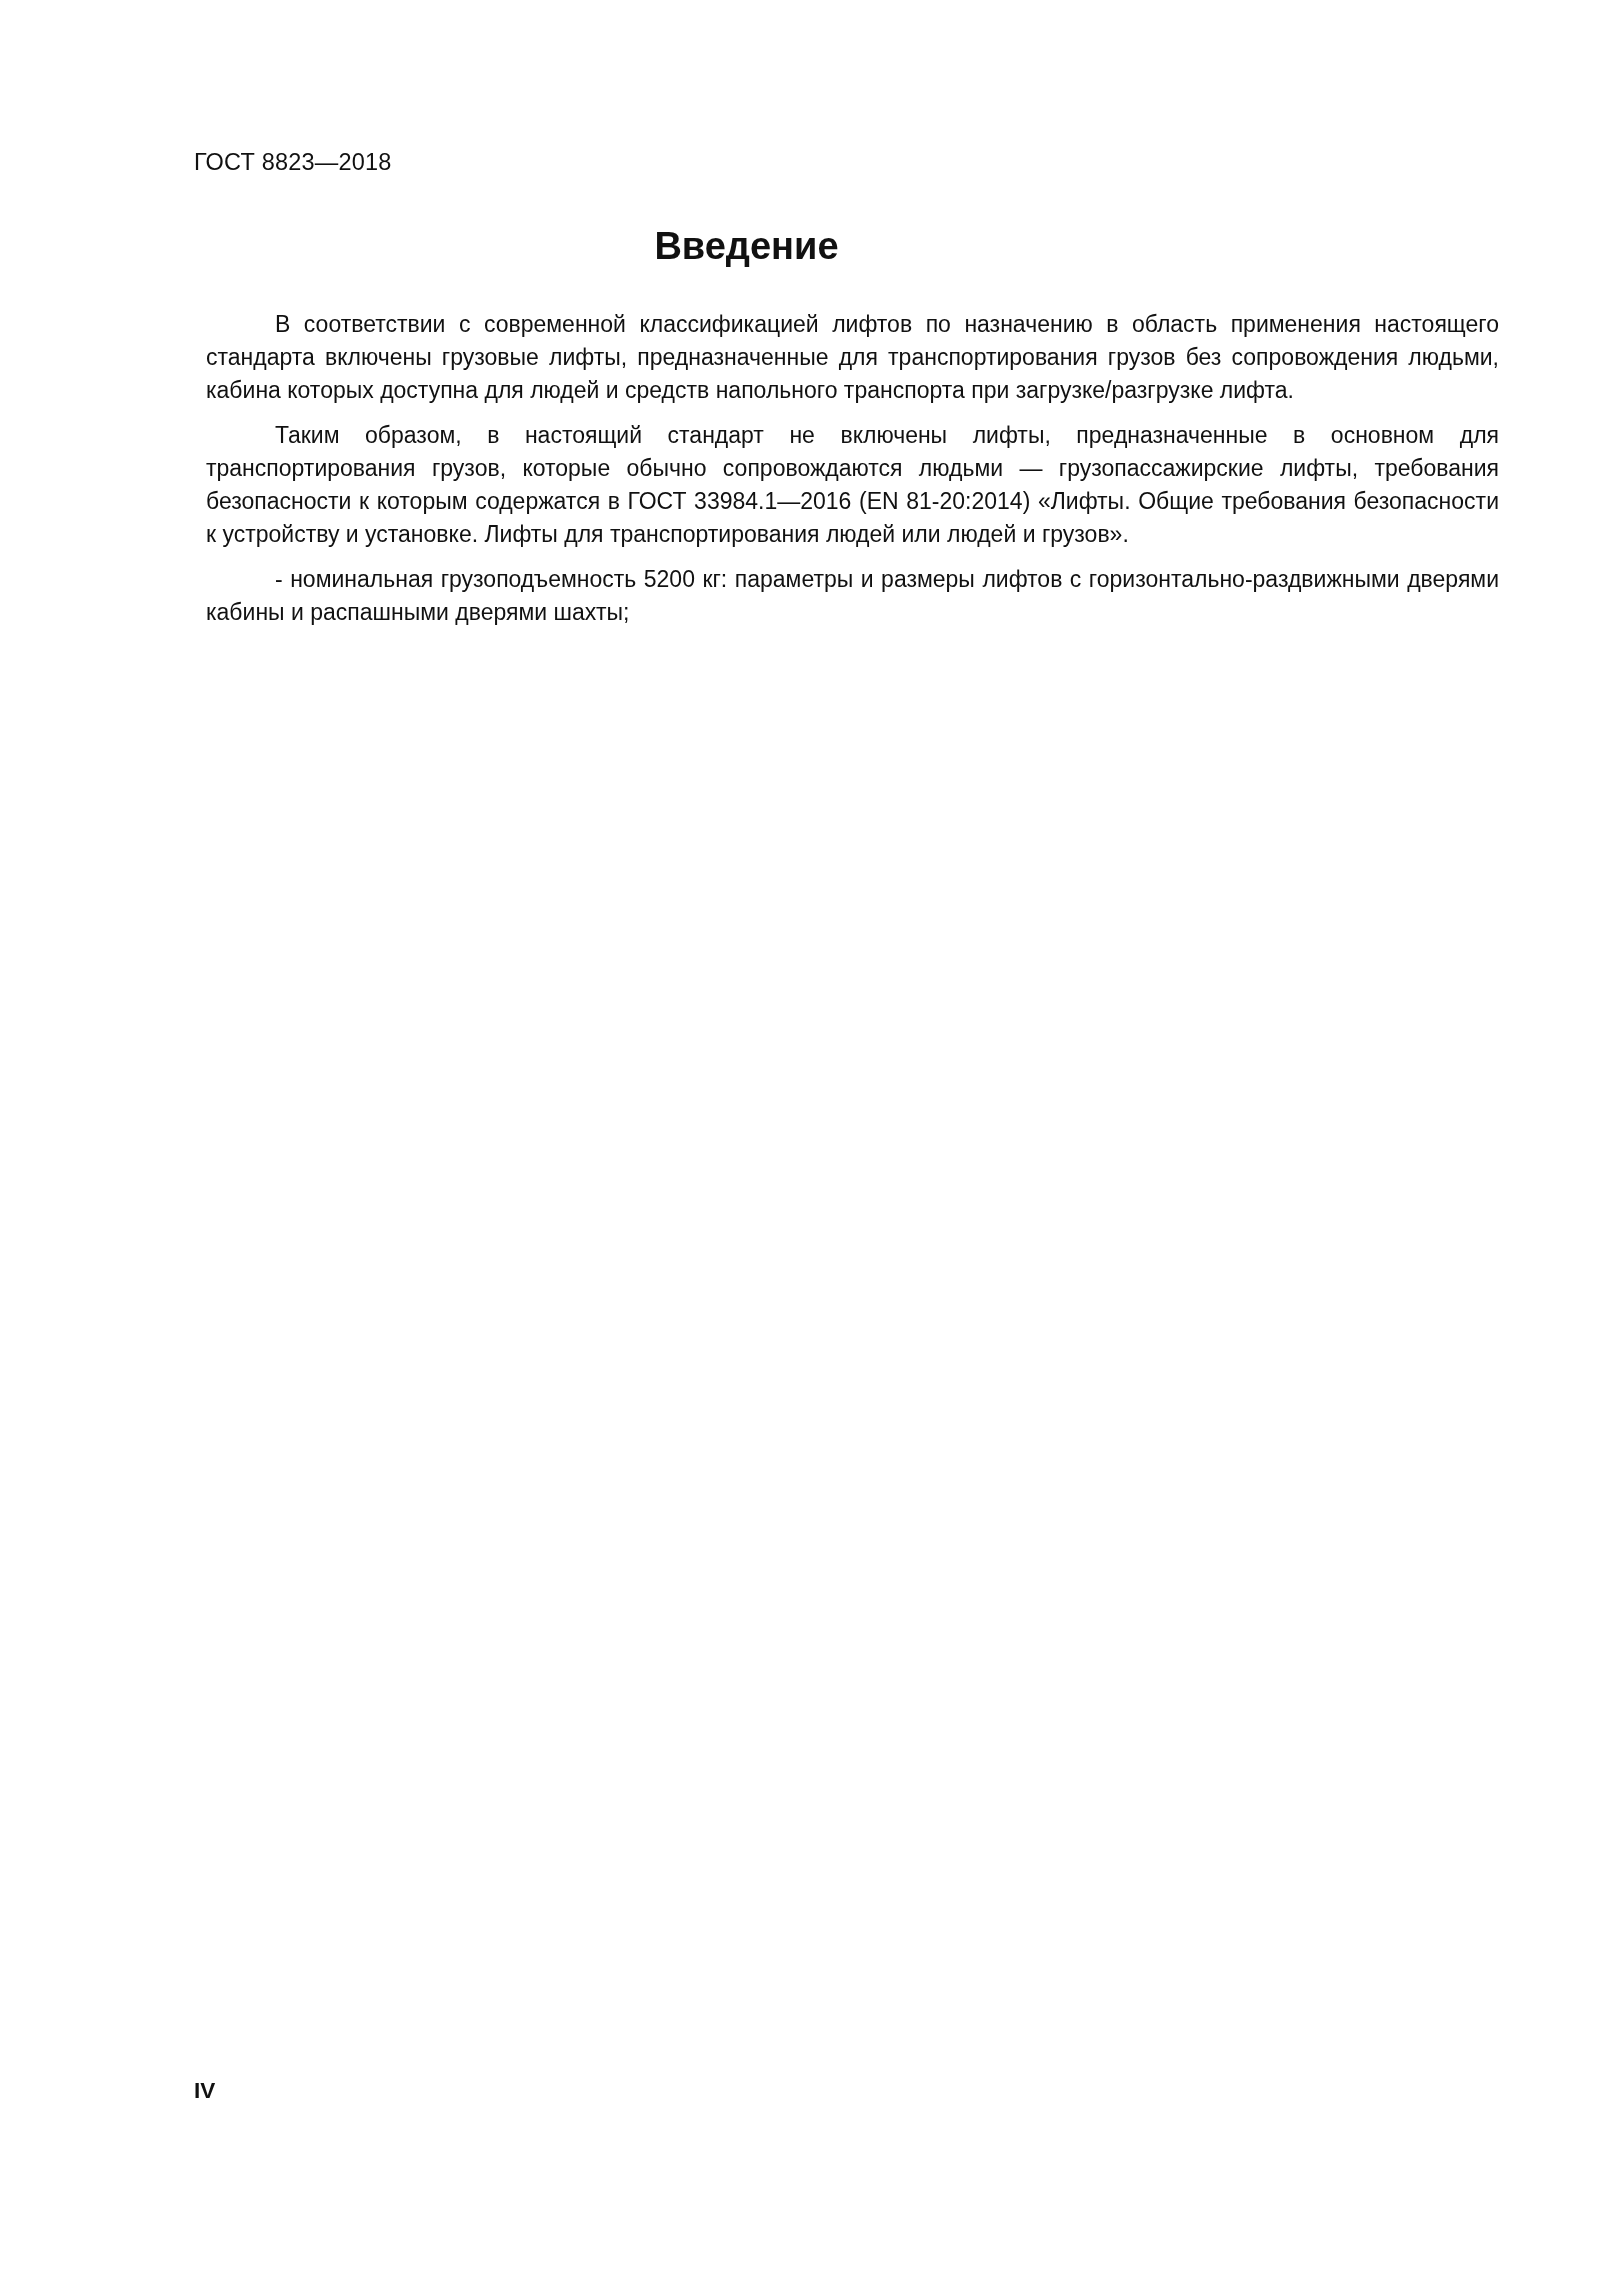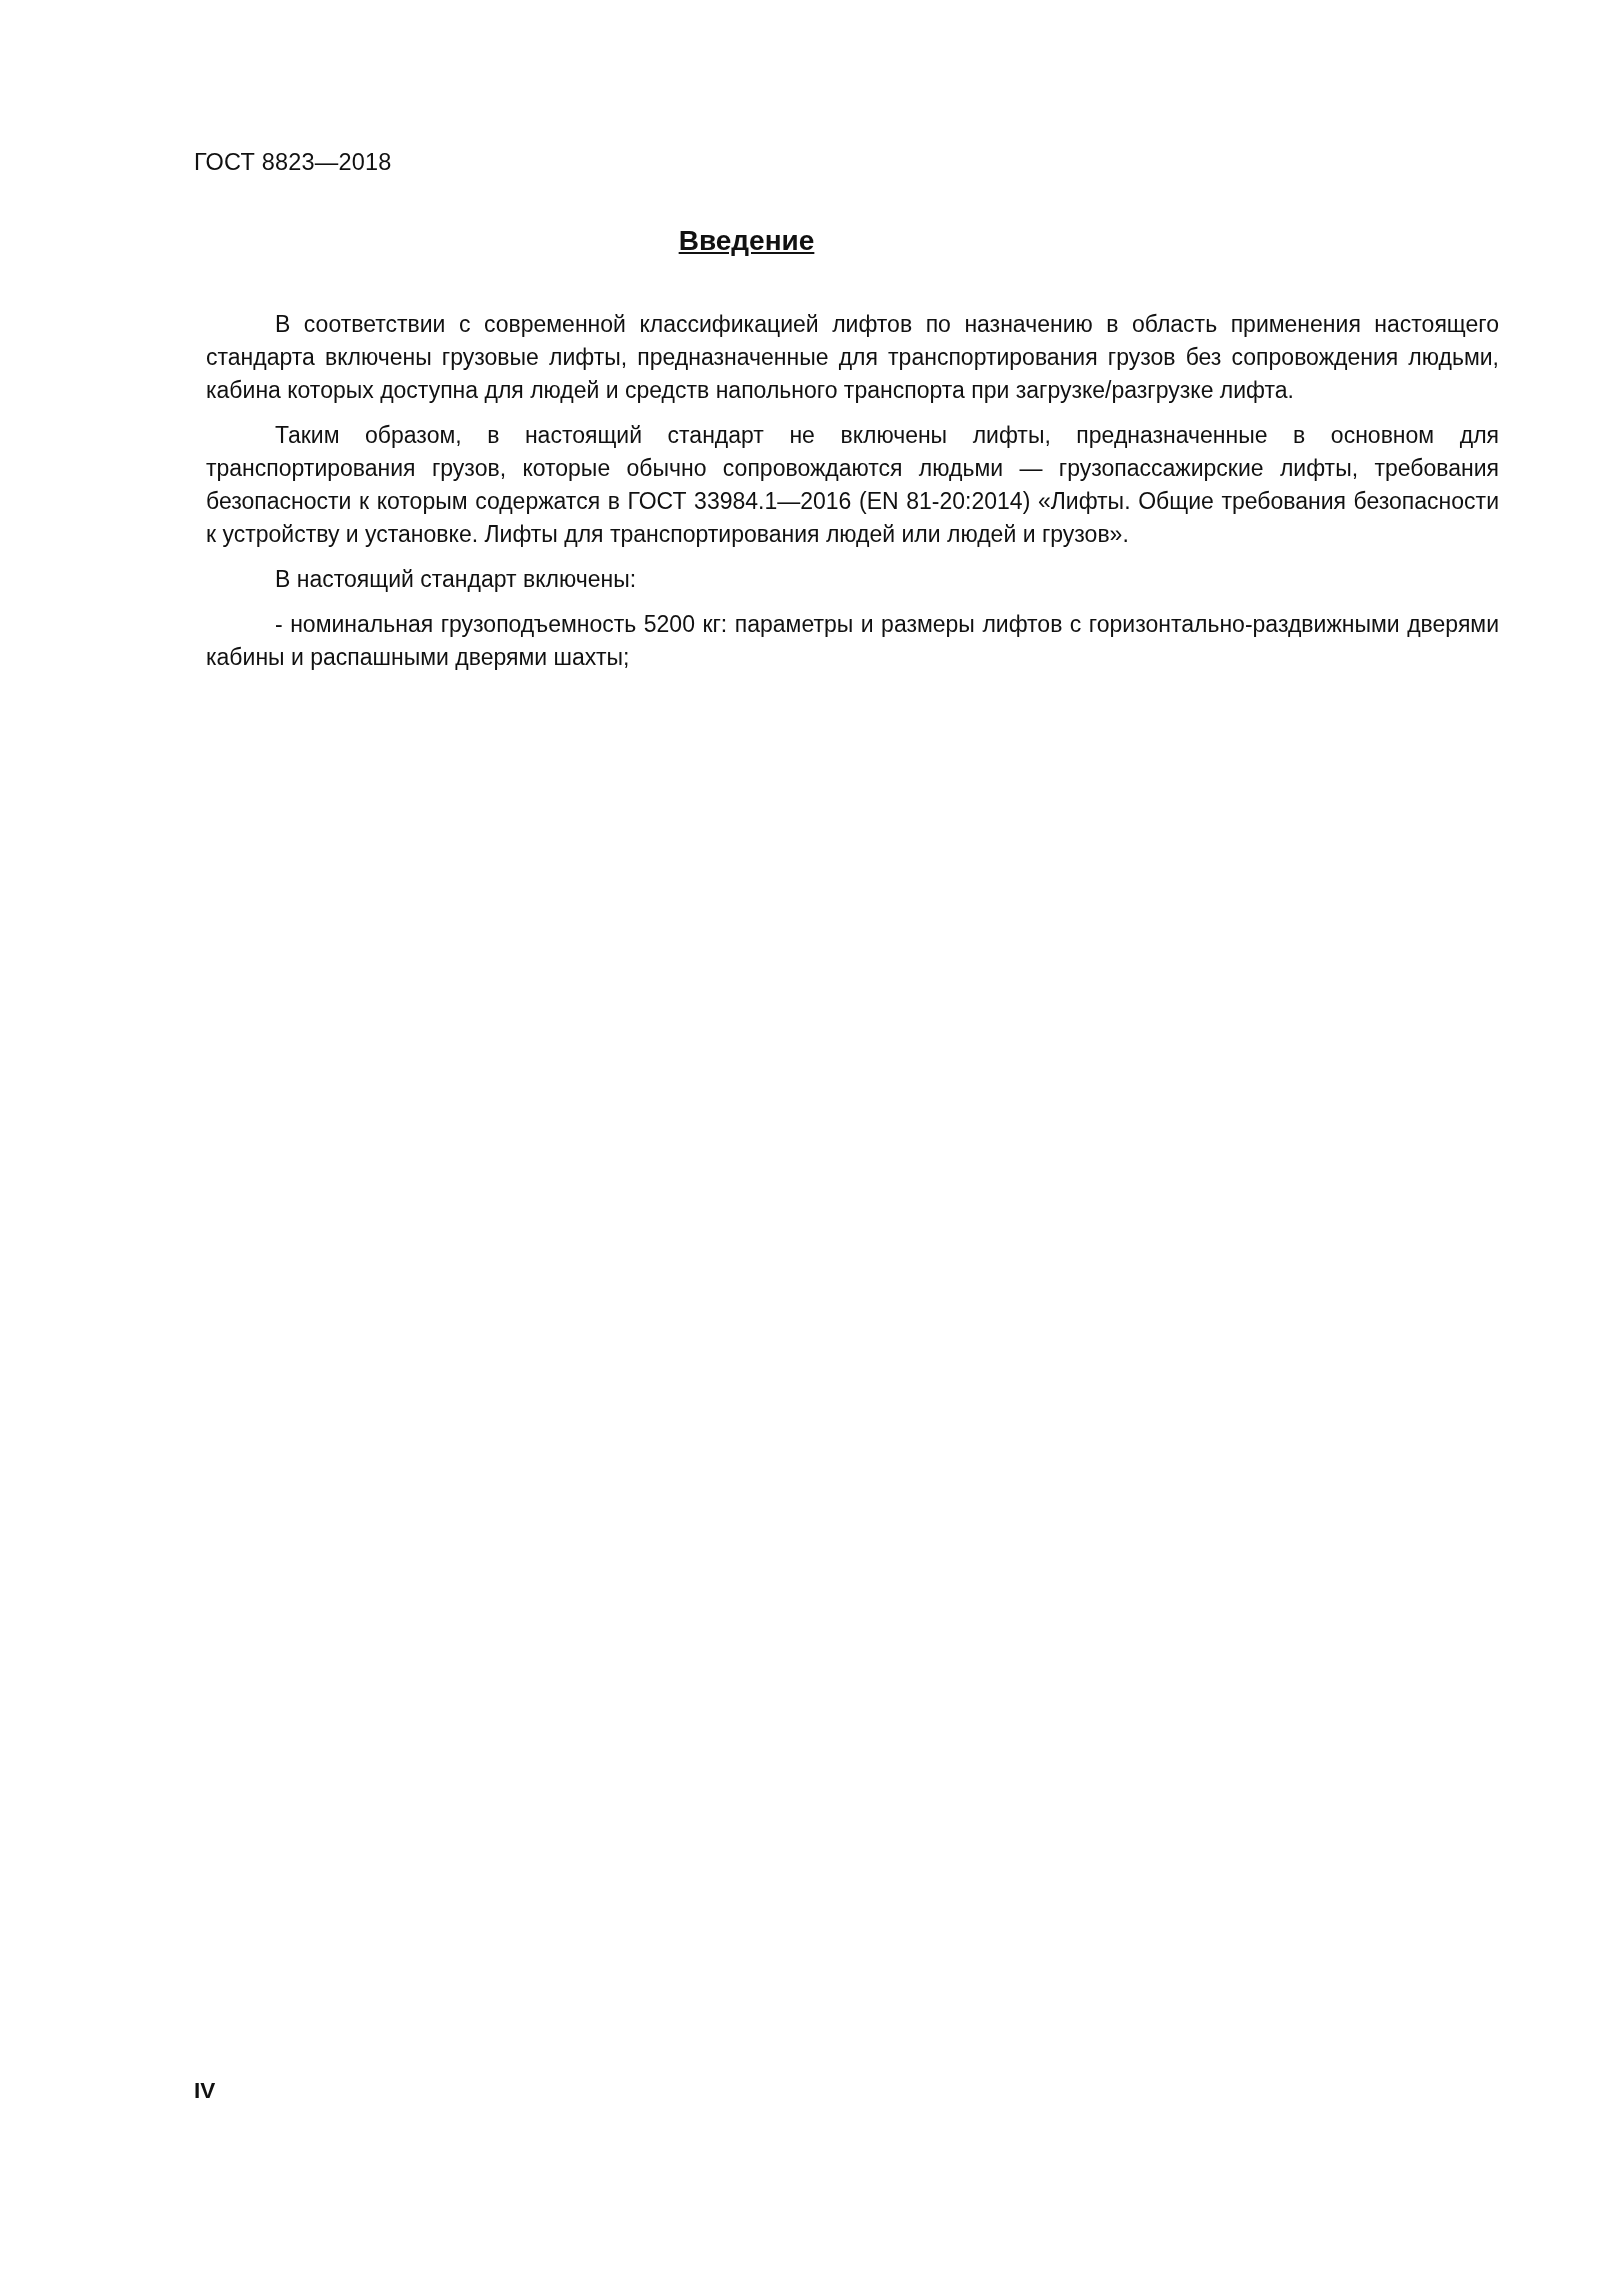--- a/index.html
+++ b/index.html
@@ -1,30 +1,29 @@
 <!DOCTYPE html>
 <html><head>
 <meta charset="utf-8">
 <style>
   html, body { margin:0; padding:0; background:#ffffff; }
   body { width:1621px; height:2293px; position:relative; overflow:hidden;
          font-family:"Liberation Sans", sans-serif; color:#111111; }
   .header { position:absolute; left:194px; top:149px; font-weight:normal; font-size:23.5px; letter-spacing:0.2px; }
-  .title { position:absolute; left:0; width:1493px; top:225px; text-align:center; font-weight:bold; font-size:28px;text-decoration:underline; }
+  .title { position:absolute; left:0; width:1493px; top:225px; text-align:center; font-weight:bold; font-size:38px; }
   .body { position:absolute; left:194px; width:1317px; top:296px; font-size:23px; line-height:33px; }
   .body p { margin:12px; text-align:justify; text-indent:69px; }
   .pagenum { position:absolute; left:194px; top:2078px; font-size:22.5px;font-weight:bold; }
 </style>
 </head>
 <body>
 
 <div class="header">ГОСТ 8823—2018</div>
 <div class="title">Введение</div>
 
 <div class="body">
   <p>В соответствии с современной классификацией лифтов по назначению в область применения настоящего стандарта включены грузовые лифты, предназначенные для транспортирования грузов без сопровождения людьми, кабина которых доступна для людей и средств напольного транспорта при загрузке/разгрузке лифта.</p>
   <p>Таким образом, в настоящий стандарт не включены лифты, предназначенные в основном для транспортирования грузов, которые обычно сопровождаются людьми — грузопассажирские лифты, требования безопасности к которым содержатся в ГОСТ 33984.1—2016 (EN 81-20:2014) «Лифты. Общие требования безопасности к устройству и установке. Лифты для транспортирования людей или людей и грузов».</p>
-  <p>В настоящий стандарт включены:</p>
   <p>- номинальная грузоподъемность 5200 кг: параметры и размеры лифтов с горизонтально-раздвижными дверями кабины и распашными дверями шахты;</p>
 </div>
 
 <div class="pagenum">IV</div>
 
 
 </body></html>

